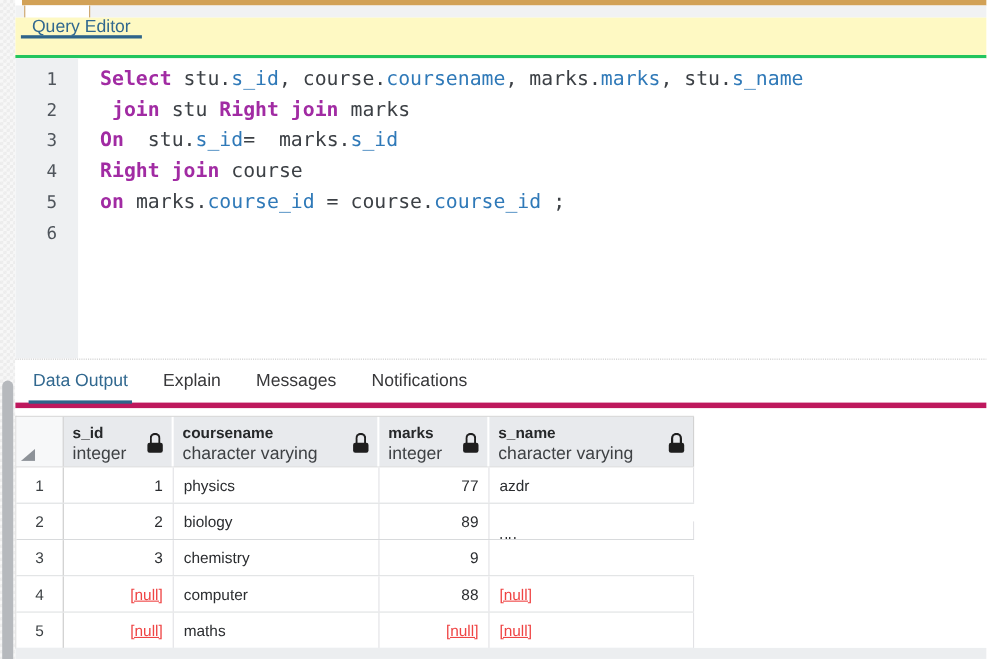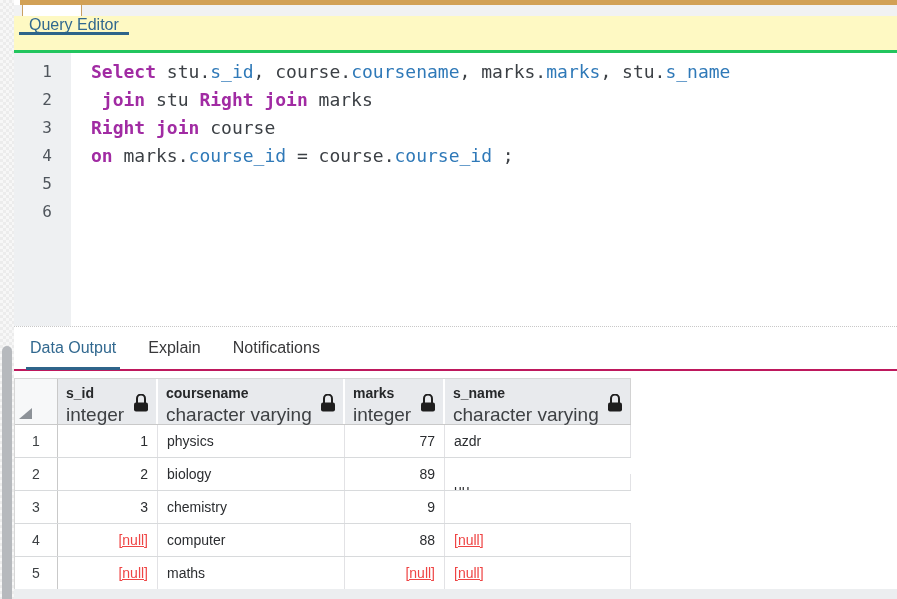--- a/index.html
+++ b/index.html
@@ -56,21 +56,21 @@
   .code { position:absolute; left:57px; top:0; right:0; height:100%; padding:5px 0 0 20px; }
   .code .cl {
     height:28px; line-height:28px; white-space:pre;
     font-family:"DejaVu Sans Mono", monospace; font-size:18px; color:#3c4045;
   }
   .tok-kw { color:#a12ba3; font-weight:bold; }
   .tok-prop { color:#2f79b8; }
   
   .output-tabbar {
     position:absolute; left:0; top:326px; right:0; height:45px; background:#fff;
-    border-top:1px dotted #c8c8c8; border-bottom:2px solid #be185d;
+    border-top:1px dotted #c8c8c8; border-bottom:5px solid #be185d;
     display:flex; align-items:stretch;
   }
   .otab {
     display:flex; align-items:center; padding:0 4px; font-size:16px; color:#38383a;
     position:relative; cursor:pointer; margin-left:24px;
   }
   .otab:first-child { margin-left:12px; }
   .otab.active { color:#31688f; }
   .otab.active::after {
     content:""; position:absolute; left:0; right:0; bottom:-1px; height:3px; background:#2e648a;
@@ -79,21 +79,21 @@
   .grid { position:absolute; left:0; top:378px; border-left:1px solid #d6d6d6; border-top:1px solid #d6d6d6; }
   .ghead { display:flex; height:46px; border-bottom:1px solid #c9c9c9; }
   .corner { width:43px; background:#f7f8f9; position:relative; border-right:1px solid #c9c9c9; cursor:pointer; }
   .corner-tri {
     position:absolute; left:4px; bottom:5px; width:13px; height:11px; background:#8d9298;
     clip-path:polygon(0 100%, 100% 100%, 100% 0);
   }
   .hcell { background:#e8eaed; border-right:2px solid #ffffff; padding:6px 6px 4px 8px; position:relative; cursor:pointer; }
   .hcell:last-child { border-right:1px solid #d2d2d2; }
   .hname { font-size:14px; font-weight:bold; color:#26282a; }
-  .htype { font-size:19px; color:#3e4144; margin-top:3px; }
+  .htype { font-size:16px; color:#3e4144; margin-top:3px; }
   .lock { position:absolute; right:8px; top:50%; width:14px; height:17px; transform:translateY(-50%); }
   .lock-shackle {
     width:10px; height:10px; border:2.5px solid #1e1e1e; border-bottom:none;
     border-radius:5px 5px 0 0; margin:0 auto;
   }
   .lock-body { width:14px; height:9px; background:#1e1e1e; border-radius:2px; margin-top:-1px; }
   .grow { display:flex; height:33px; border-bottom:1px solid #d8dadc; background:#fff; }
   .rnum {
     width:43px; text-align:center; line-height:32px; font-size:14px; color:#3c4043;
     border-right:1px solid #c9c9c9; cursor:pointer;
@@ -129,29 +129,31 @@
           <div class="ln">1</div>
           <div class="ln">2</div>
           <div class="ln">3</div>
           <div class="ln">4</div>
           <div class="ln">5</div>
           <div class="ln">6</div>
         </div>
       <div class="code" id="code">
           <div class="cl"><span class="tok-kw">Select</span><span class="tok-pl"> stu.</span><span class="tok-prop">s_id</span><span class="tok-pl">, course.</span><span class="tok-prop">coursename</span><span class="tok-pl">, marks.</span><span class="tok-prop">marks</span><span class="tok-pl">, stu.</span><span class="tok-prop">s_name</span></div>
           <div class="cl"><span class="tok-pl"> </span><span class="tok-kw">join</span><span class="tok-pl"> stu </span><span class="tok-kw">Right join</span><span class="tok-pl"> marks</span></div>
+          <div class="cl"><span class="tok-kw">On</span><span class="tok-pl">  stu.</span><span class="tok-prop">s_id</span><span class="tok-pl">=  marks.</span><span class="tok-prop">s_id</span></div>
           <div class="cl"><span class="tok-kw">Right join</span><span class="tok-pl"> course</span></div>
           <div class="cl"><span class="tok-kw">on</span><span class="tok-pl"> marks.</span><span class="tok-prop">course_id</span><span class="tok-pl"> = course.</span><span class="tok-prop">course_id</span><span class="tok-pl"> ;</span></div>
           <div class="cl"></div>
         </div>
     </div>
 
     <div class="output-tabbar" id="outputTabs">
         <div class="otab active">Data Output</div>
         <div class="otab">Explain</div>
+        <div class="otab">Messages</div>
         <div class="otab">Notifications</div>
       </div>
 
     <div class="grid" id="grid">
         <div class="ghead">
           <div class="corner">
             <div class="corner-tri"></div>
           </div>
           <div class="hcell" style="width: 100px;">
             <div class="hname">s_id</div>

